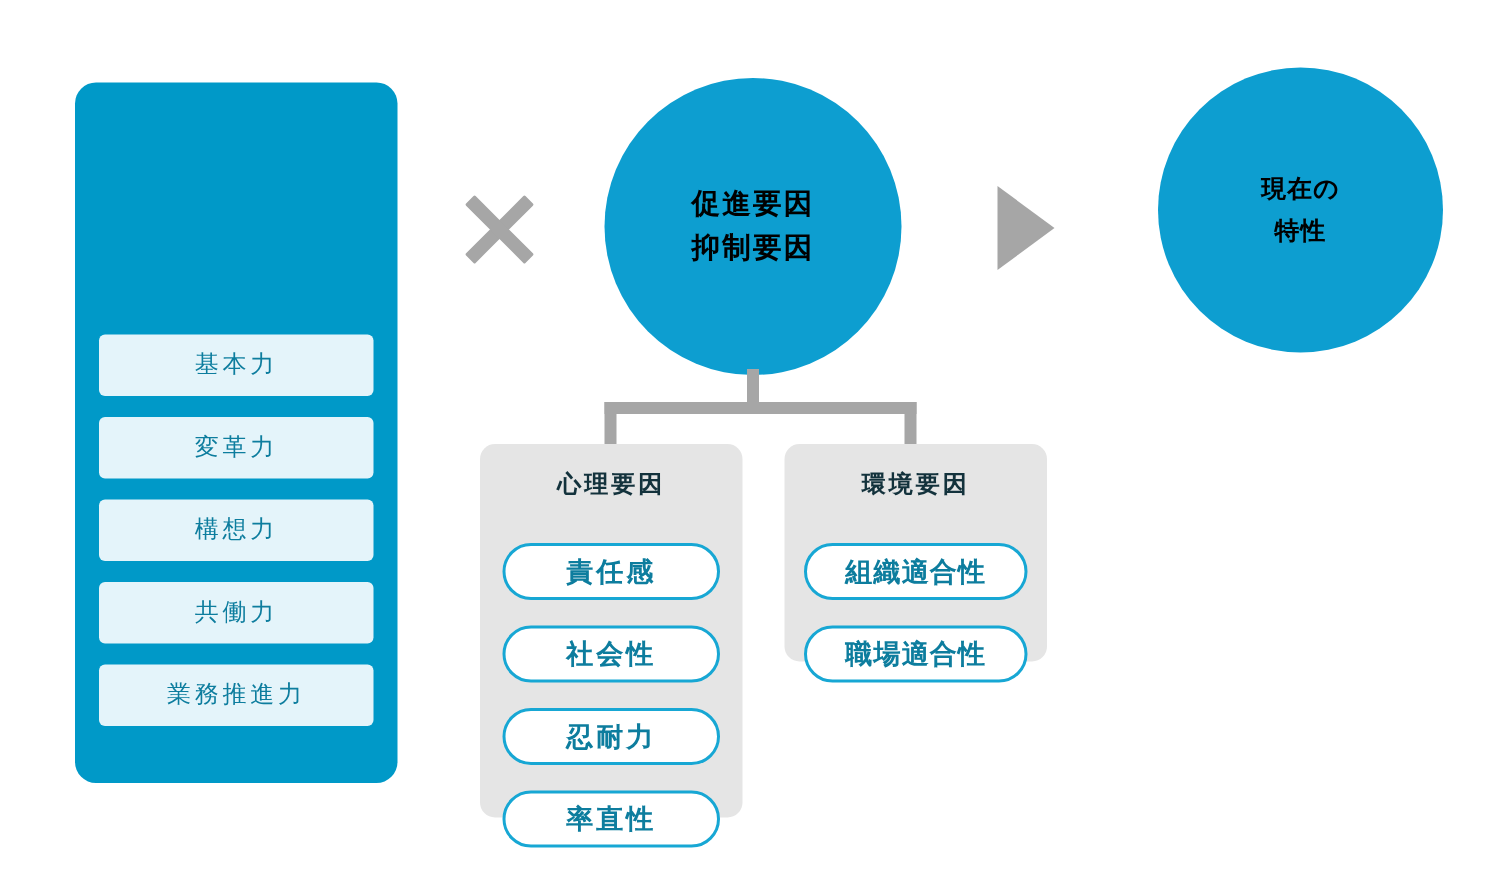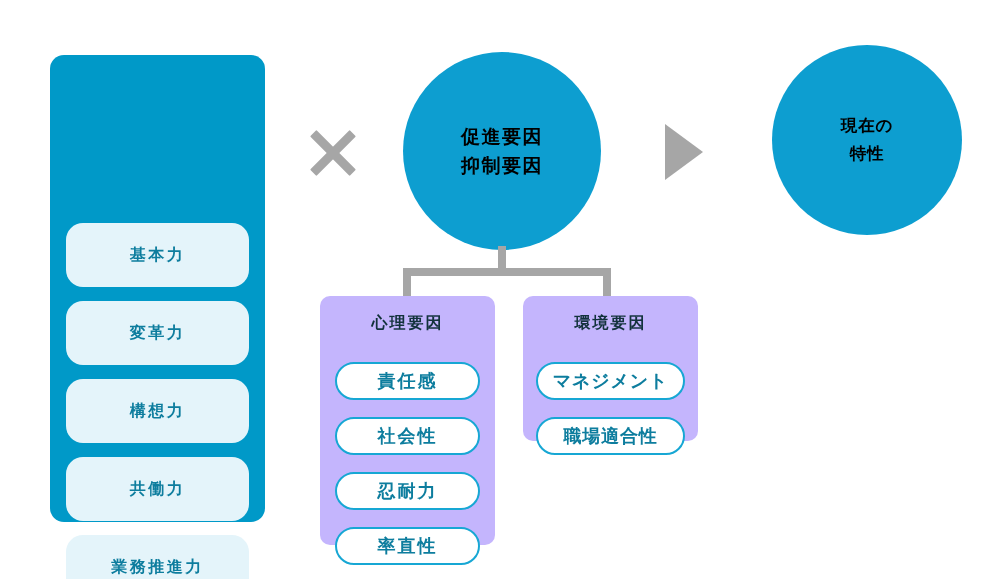--- a/index.html
+++ b/index.html
@@ -44,30 +44,30 @@
     letter-spacing: 0.5px;
   }
   .mp-list {
     position: absolute;
     left: 16px;
     top: 168px;
     width: 183px;
   }
   .mp-pill {
     width: 183px;
-    height: 64px;
+    height: 41px;
     margin-bottom: 14px;
     background: #e4f4fa;
-    border-radius: 17px;
+    border-radius: 4px;
     display: flex;
     align-items: center;
     justify-content: center;
     color: #0d7d9e;
     font-size: 16px;
-    font-weight: bold;
+    font-weight: normal;
     letter-spacing: 2.5px;
     box-sizing: border-box;
   }
   .mp-pill:last-child { margin-bottom: 0; }
 
   
   .op-times {
     position: absolute;
     left: 307px;
     top: 127px;
@@ -161,21 +161,21 @@
     left: 603px;
     top: 268px;
     width: 8px;
     height: 32px;
     background: #a6a6a6;
   }
 
   
   .factor-box {
     position: absolute;
-    background: #c4b5fd;
+    background: #e5e5e5;
     border-radius: 10px;
     box-sizing: border-box;
   }
   .factor-box.psych { left: 320px; top: 296px; width: 175px; height: 249px; }
   .factor-box.env   { left: 523px; top: 296px; width: 175px; height: 145px; }
 
   .factor-title {
     position: absolute;
     left: 0;
     top: 17px;
@@ -257,18 +257,18 @@
       <div class="factor-pill">責任感</div>
       <div class="factor-pill">社会性</div>
       <div class="factor-pill">忍耐力</div>
       <div class="factor-pill">率直性</div>
     </div>
   </div>
 
   <div class="factor-box env">
     <div class="factor-title">環境要因</div>
     <div class="factor-list">
-      <div class="factor-pill">マネジメント</div>
+      <div class="factor-pill">組織適合性</div>
       <div class="factor-pill">職場適合性</div>
     </div>
   </div>
 
 </div>
 
 </body></html>

